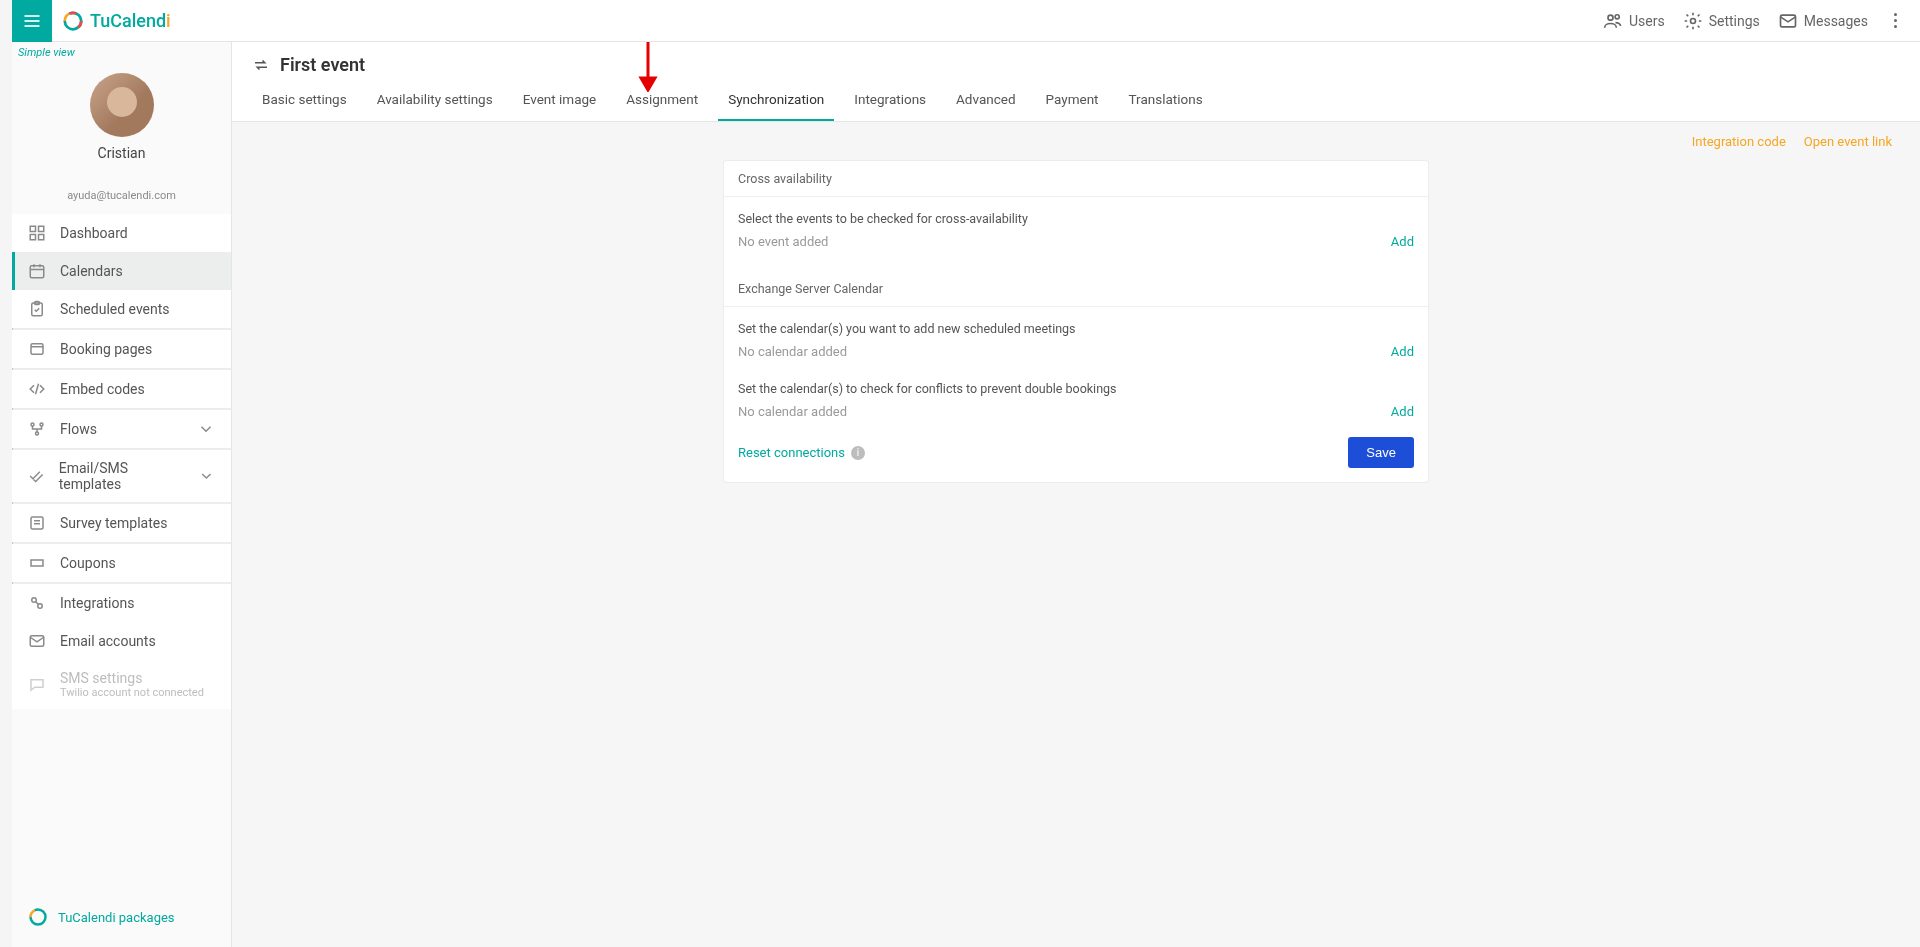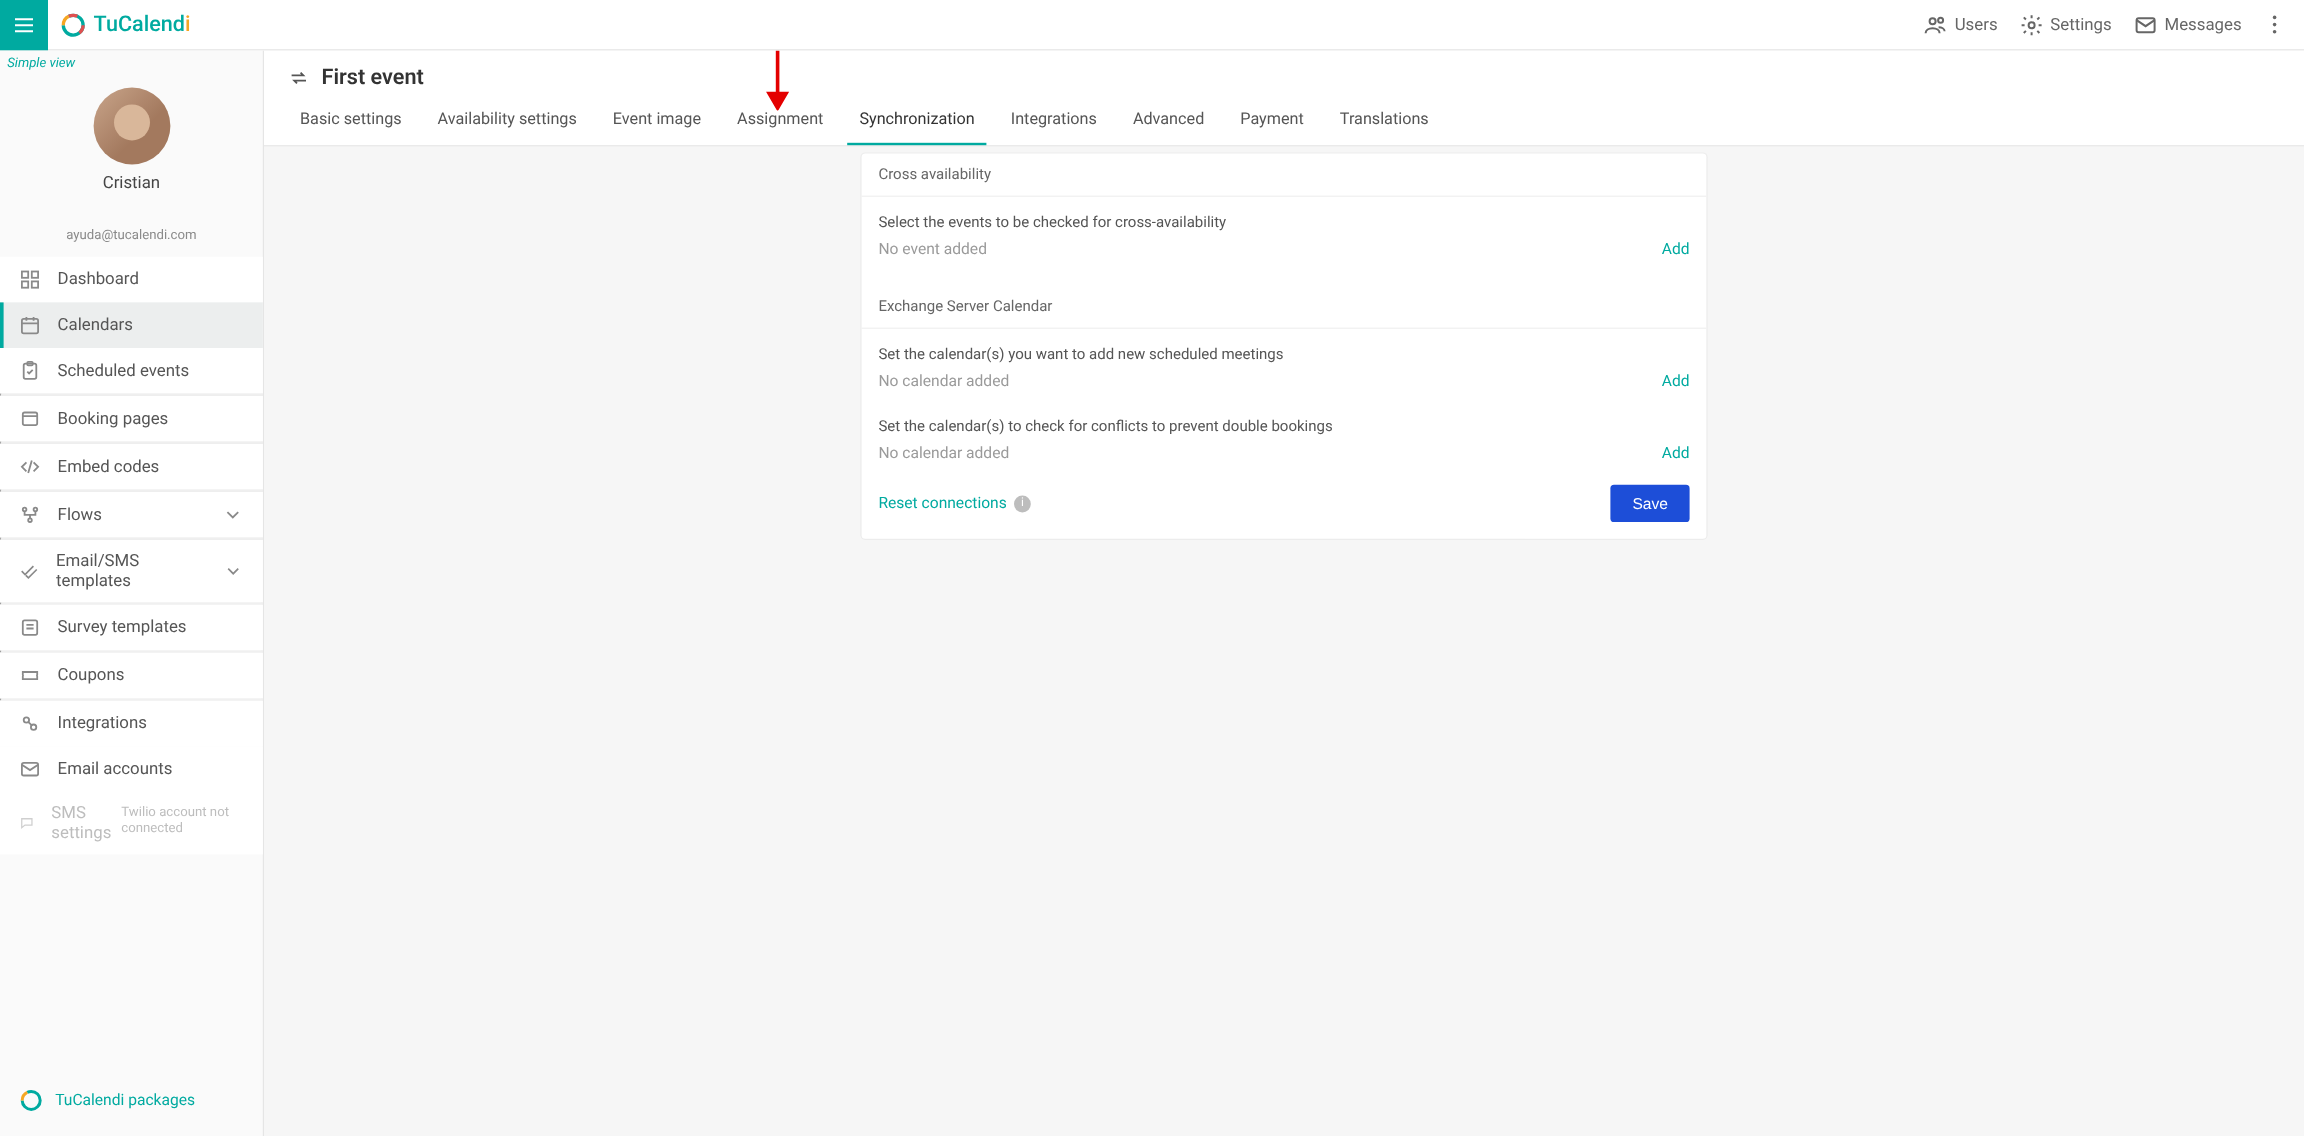--- a/index.html
+++ b/index.html
@@ -1,17 +1,17 @@
 <!DOCTYPE html>
 <html><head>
 <meta charset="utf-8">
 <style>
 * { margin: 0; padding: 0; box-sizing: border-box; }
 body { font-family: -apple-system, BlinkMacSystemFont, "Segoe UI", Roboto, Arial, sans-serif; background: #f5f5f5; color: #444; font-size: 14px; overflow: hidden; }
-.app { display: flex; flex-direction: column; height: 947px; width: 1920px; }
+.app { display: flex; flex-direction: column; height: 947px; width: 1920px; padding-left: 12px; }
 
 
 .topbar { height: 42px; background: #fff; border-bottom: 1px solid #e5e5e5; display: flex; align-items: center; }
 .menu-btn { width: 40px; height: 42px; background: #00aaa0; display: flex; align-items: center; justify-content: center; cursor: pointer; }
 .menu-btn svg { stroke: #fff; }
 .logo-wrap { display: flex; align-items: center; padding-left: 10px; gap: 6px; }
 .logo-wrap .brand1 { color: #00aaa0; font-weight: 500; font-size: 18px; }
 .logo-wrap .brand2 { color: #f5a623; font-weight: 500; font-size: 18px; }
 .topbar-right { margin-left: auto; display: flex; align-items: center; gap: 18px; padding-right: 16px; color: #666; }
 .top-item { display: flex; align-items: center; gap: 6px; cursor: pointer; }
@@ -32,21 +32,21 @@
 .profile-email { font-size: 11px; color: #8a8a8a; margin-top: 28px; }
 .nav { display: flex; flex-direction: column; }
 .nav-item { display: flex; align-items: center; gap: 14px; padding: 10px 16px; color: #555; cursor: pointer; border-bottom: 0; }
 .nav-item.active { background: #eceeee; border-left: 3px solid #00aaa0; padding-left: 13px; }
 .nav-item.bg-white { background: #fff; }
 .nav-group-divider { border-top: 1px solid #ececec; margin: 0; }
 .nav-item svg { width: 18px; height: 18px; stroke: #8a8a8a; fill: none; stroke-width: 2; }
 .nav-item .chev { margin-left: auto; }
 .nav-item.disabled { color: #bdbdbd; }
 .nav-item .sub { font-size: 11px; color: #bdbdbd; }
-.nav-item .labels{display:flex;flex-direction:row;}
+.nav-item .labels{display:flex;flex-direction:column;}
 .sidebar-footer { margin-top: auto; padding: 14px 16px 20px; display: flex; align-items: center; gap: 10px; }
 .sidebar-footer span { color: #00aaa0; font-size: 13px; }
 
 
 .main { flex: 1; background: #f6f6f6; display: flex; flex-direction: column; overflow: auto; }
 .page-head { background: #fff; border-bottom: 1px solid #e5e5e5; }
 .title-row { display: flex; align-items: center; gap: 10px; padding: 12px 20px 6px; }
 .title-row svg { stroke: #555; }
 .title-row h1 { font-size: 18px; font-weight: 600; color: #333; }
 .tabs { display: flex; gap: 0; padding: 0 20px; }
@@ -266,20 +266,24 @@
             <div class="tab">Event image</div>
             <div class="tab">Assignment</div>
             <div class="tab active">Synchronization</div>
             <div class="tab">Integrations</div>
             <div class="tab">Advanced</div>
             <div class="tab">Payment</div>
             <div class="tab">Translations</div>
           </div>
       </div>
 
+      <div class="links-row">
+        <a>Integration code</a>
+        <a>Open event link</a>
+      </div>
 
       <div class="panel">
         <div class="panel-subhead">Cross availability</div>
         <div class="panel-section">
           <div class="helper">Select the events to be checked for cross-availability</div>
           <div class="row-add">
             <div class="empty">No event added</div>
             <span class="add-link">Add</span>
           </div>
         </div>

